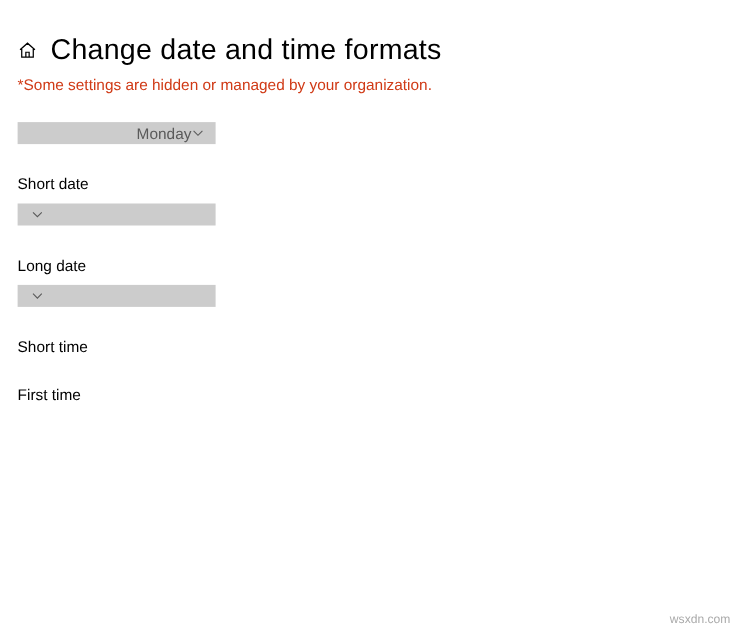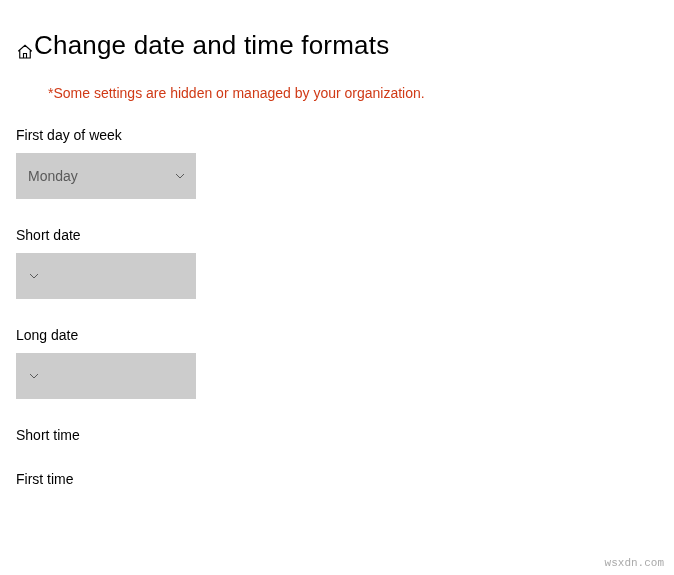--- a/index.html
+++ b/index.html
@@ -13,97 +13,95 @@
       width: 674px;
       height: 575px;
       overflow: hidden;
       position: relative;
     }
     .content {
       padding: 30px 16px 16px 16px;
     }
     .header {
       display: flex;
-      align-items: flex-end;
-      gap: 0;
-      margin-bottom: 24px;
+      align-items: center;
+      gap: 12px;
+      margin-bottom: 8px;
     }
     .home-icon {
       width: 18px;
       height: 18px;
       display: inline-flex;
       align-items: center;
       justify-content: center;
     }
     .page-title {
       font-size: 26px;
       font-weight: 350;
       color: #000000;
       letter-spacing: 0.2px;
     }
     .org-warning {
       color: #d03a16;
       font-size: 14px;
       margin-bottom: 26px;
-      margin-left: 32px;
     }
     .setting-group {
       margin-bottom: 28px;
     }
     .setting-label {
       font-size: 14px;
       color: #000000;
       margin-bottom: 10px;
       display: block;
     }
     .dropdown {
       width: 180px;
-      height: 46px;
+      height: 20px;
       background: #cccccc;
       display: flex;
       align-items: center;
       justify-content: space-between;
       padding: 0 10px 0 12px;
       color: #5a5a5a;
       font-size: 14px;
       cursor: default;
+      text-align: right;
     }
     .dropdown-value {
       flex: 1;
     }
     .chevron-icon {
       display: inline-flex;
       align-items: center;
     }
     .watermark {
       position: absolute;
       bottom: 6px;
       right: 10px;
       font-size: 11px;
       color: #aaaaaa;
-      font-family: Liberation Mono, monospace;
     }
   </style>
 </head>
 <body>
 
 <div class="content">
   <div class="header">
     <span class="home-icon">
       <svg width="18" height="18" viewBox="0 0 24 24" fill="none" stroke="#000000" stroke-width="1.5">
         <path d="M3 11 L12 3 L21 11 M5 10 V20 H19 V10 M10 20 V14 H14 V20"></path>
       </svg>
     </span>
     <h1 class="page-title">Change date and time formats</h1>
   </div>
 
   <div class="org-warning">*Some settings are hidden or managed by your organization.</div>
 
   <div class="setting-group">
-    <label class="setting-label">First day of week</label>
     <div class="dropdown">
       <span class="dropdown-value">Monday</span>
       <span class="chevron-icon">
         <svg width="12" height="12" viewBox="0 0 12 12" fill="none" stroke="#5a5a5a" stroke-width="1">
           <path d="M2 4 L6 8 L10 4"></path>
         </svg>
       </span>
     </div>
   </div>
 

